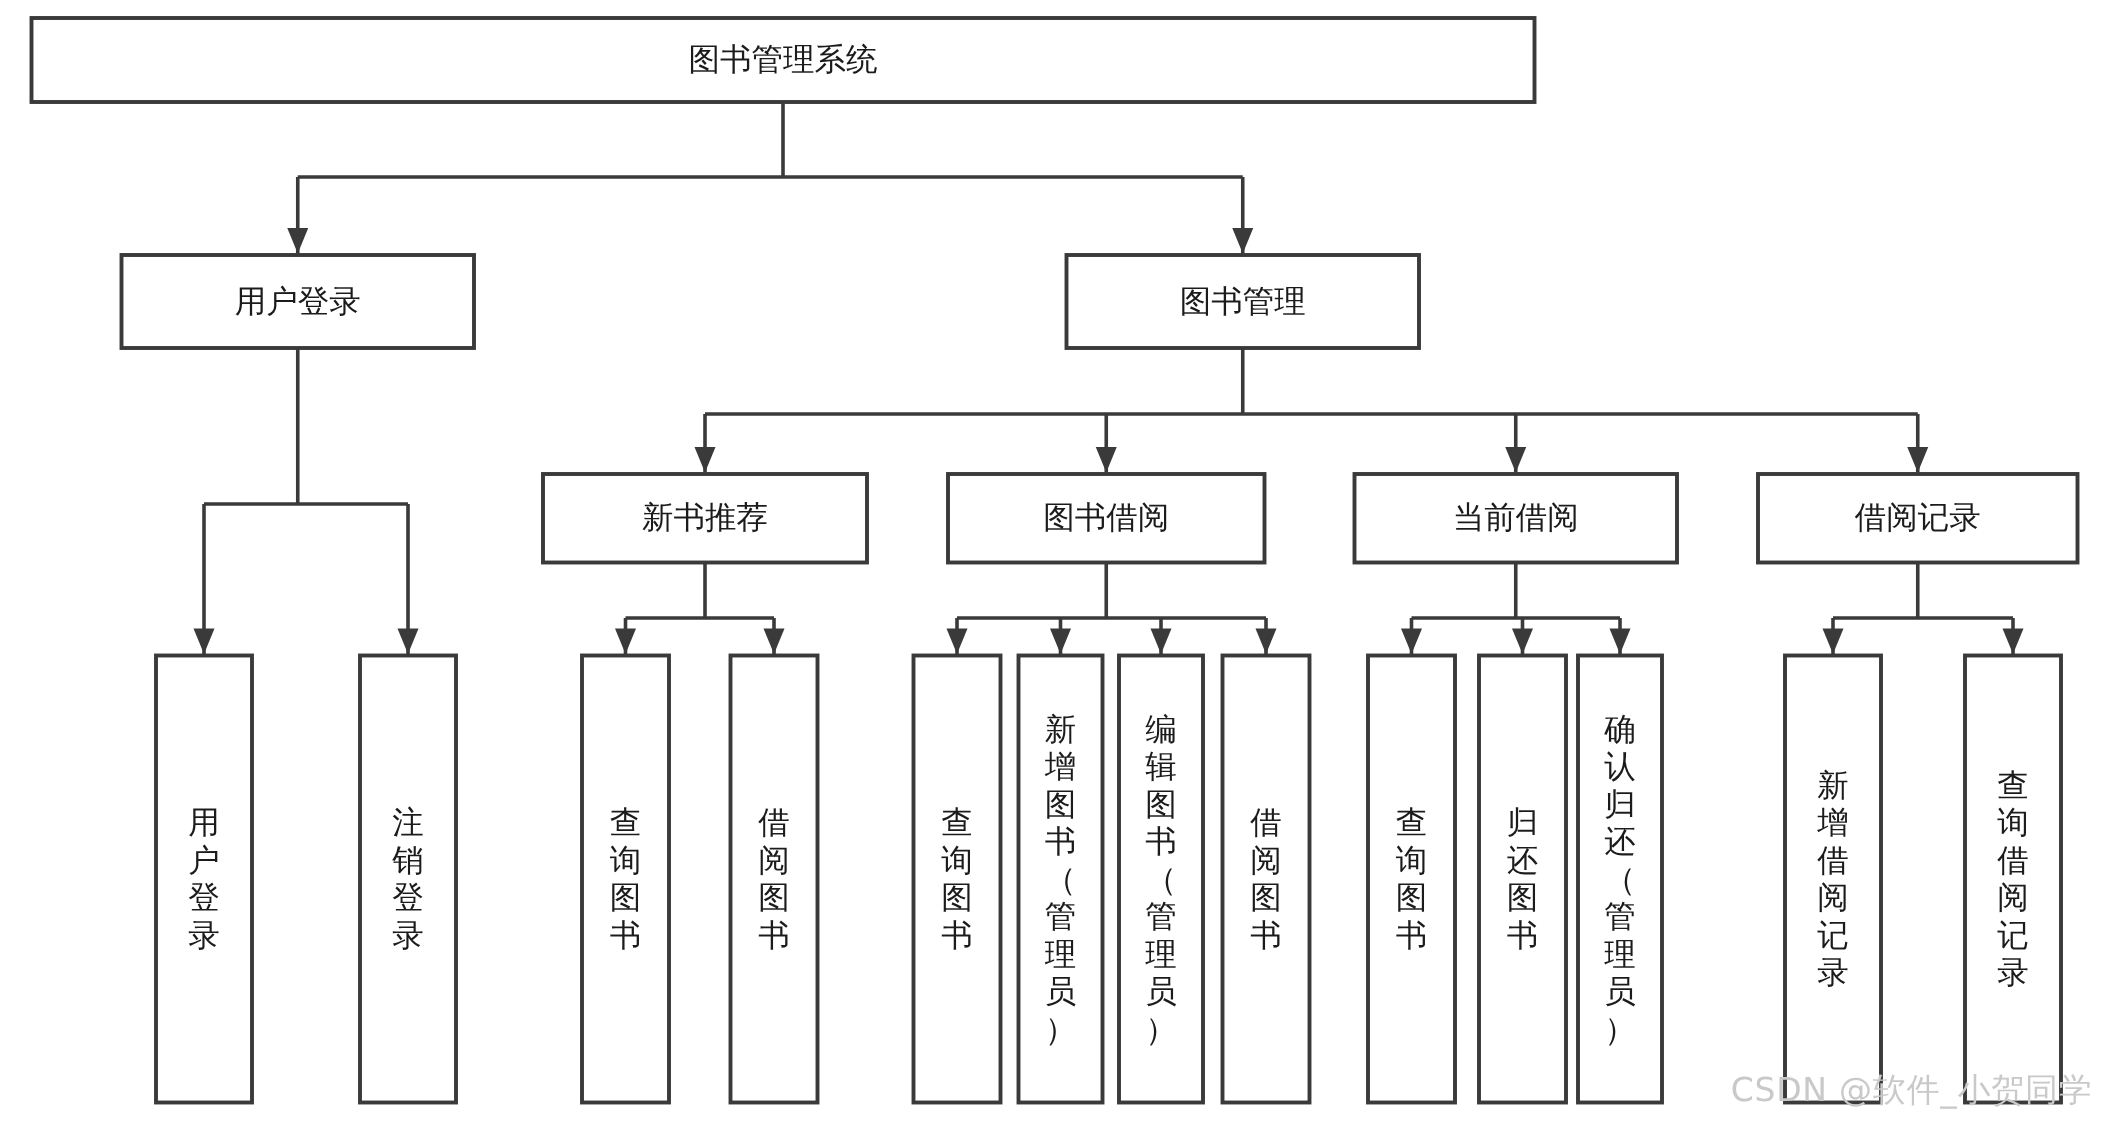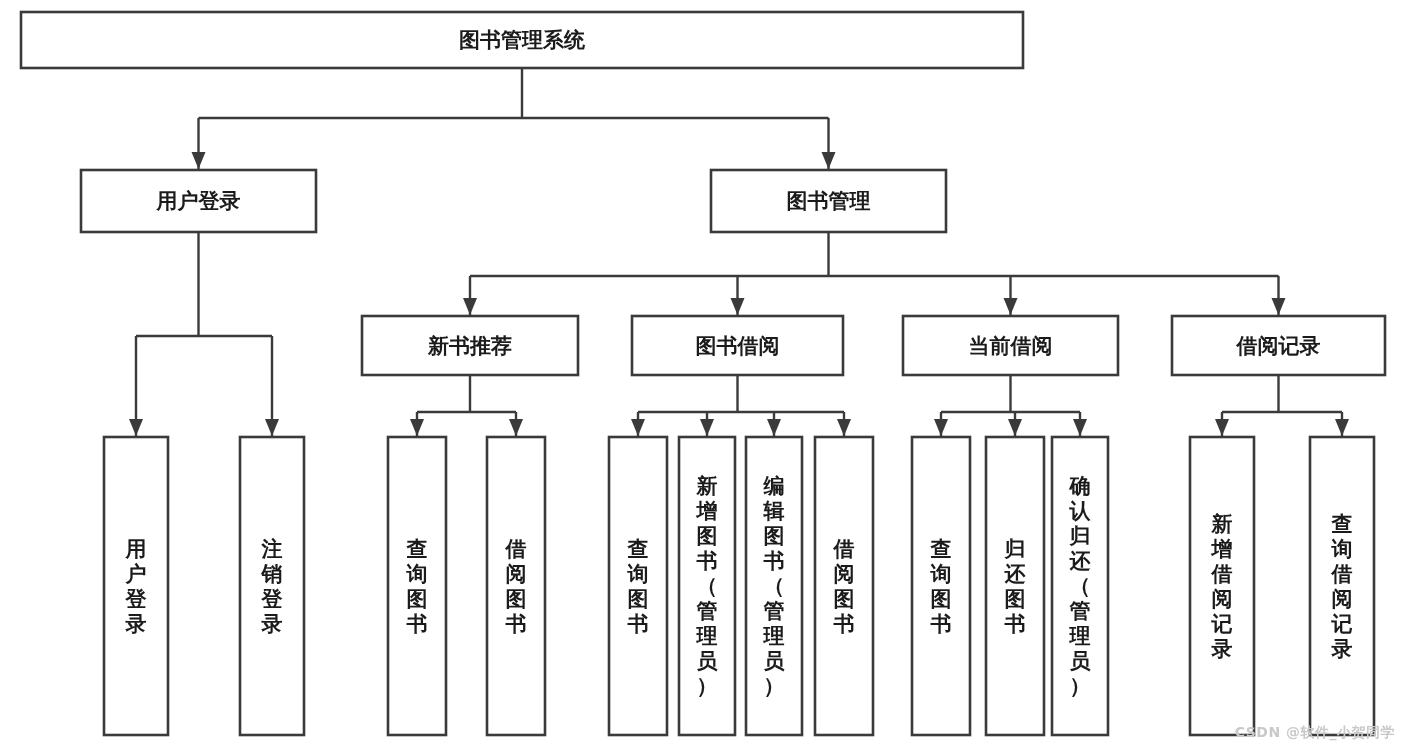--- a/index.html
+++ b/index.html
@@ -12,21 +12,20 @@
     width: 1405px;
     height: 747px;
     overflow: hidden;
     font-family: "DejaVu Sans", "Liberation Sans", sans-serif;
   }
   #diagram-root {
     position: relative;
     width: 1405px;
     height: 747px;
     background: #ffffff;
-    font-weight: bold;
   }
   #diagram-svg {
     position: absolute;
     left: 0;
     top: 0;
     width: 1405px;
     height: 747px;
     display: block;
   }
   .node-box {
@@ -55,21 +54,21 @@
   }
   .arrow-head {
     fill: #3a3a3a;
     stroke: none;
   }
   .watermark-text {
     position: absolute;
     right: 10px;
     bottom: 5px;
     color: #c9c9c9;
-    font-size: 14px;
+    font-size: 22px;
     font-family: "DejaVu Sans", "Liberation Sans", sans-serif;
     white-space: nowrap;
     letter-spacing: 0.5px;
     pointer-events: none;
   }
 </style>
 </head>
 <body>
 
 <div id="diagram-root">

